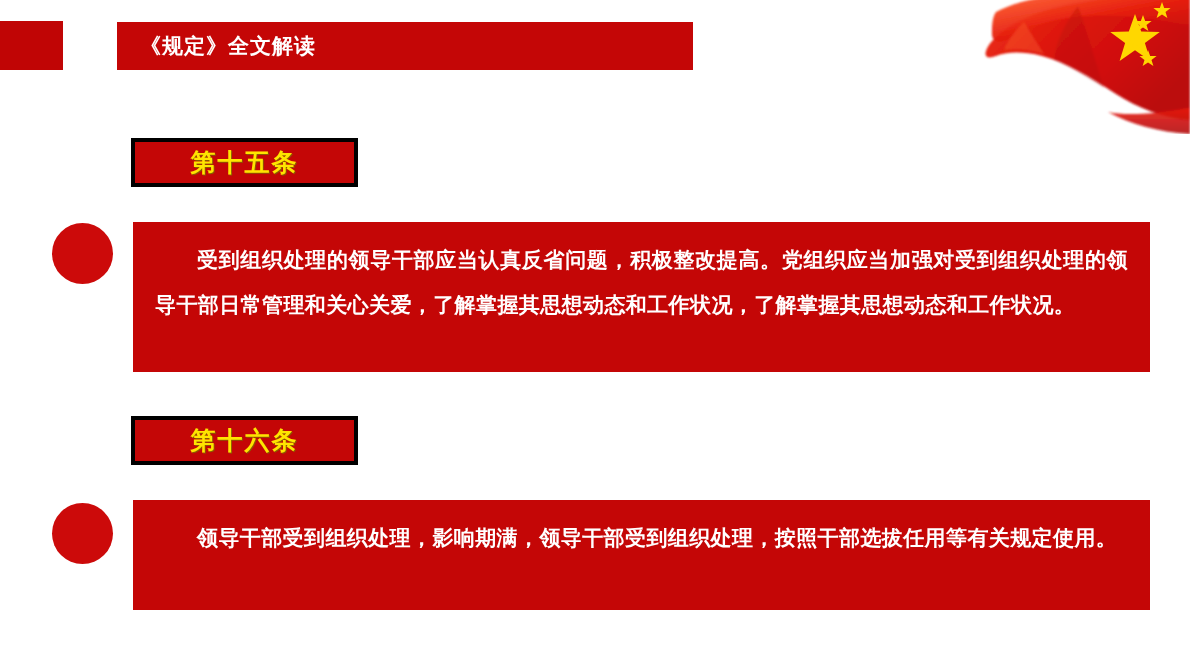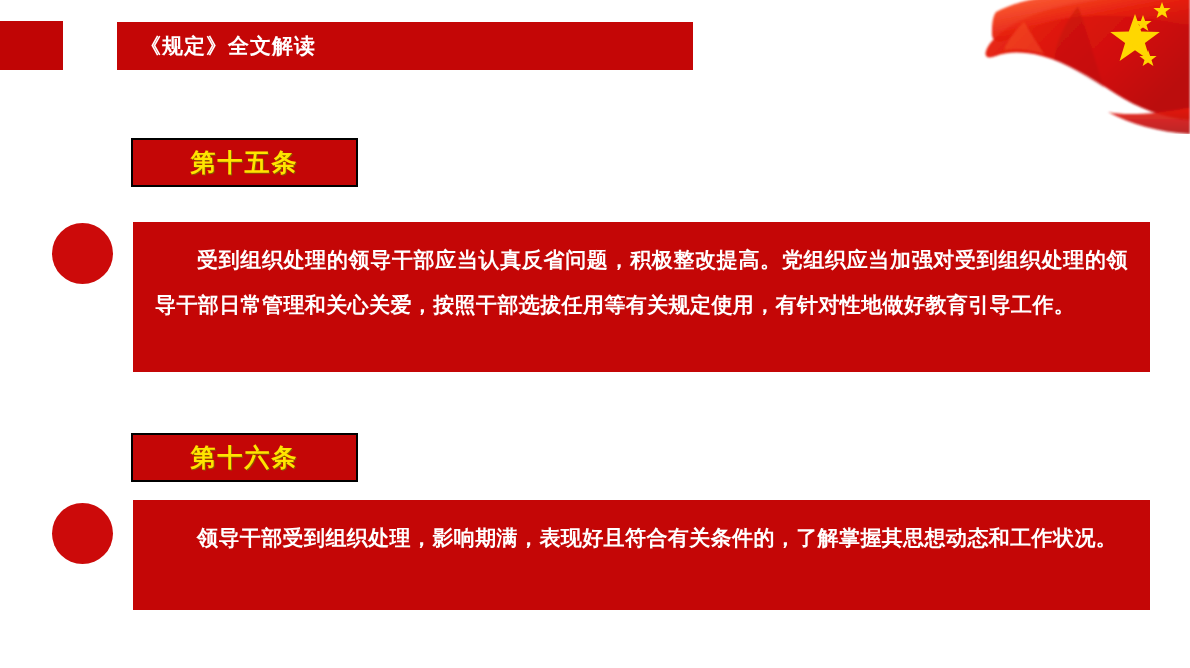--- a/index.html
+++ b/index.html
@@ -60,35 +60,35 @@
     pointer-events: none;
   }
   .flag-wrap svg { display: block; width: 232px; height: 134px; }
 
   
   .article-chip {
     position: absolute;
     width: 227px;
     height: 49px;
     background: #c40606;
-    border: 2px solid #000000;
+    border: 4px solid #000000;
     display: flex;
     align-items: center;
     justify-content: center;
   }
   .article-chip-label {
     color: #ffe400;
     font-size: 25px;
     font-weight: bold;
     letter-spacing: 2px;
     white-space: nowrap;
     text-shadow: 1px 1px 0 #8a5a00;
   }
   #chip-1 { left: 131px; top: 138px; }
-  #chip-2 { left: 131px; top: 433px; }
+  #chip-2 { left: 131px; top: 416px; }
 
   
   .bullet-dot {
     position: absolute;
     width: 61px;
     height: 61px;
     border-radius: 50%;
     background: #cc0a0a;
   }
   #dot-1 { left: 52px; top: 223px; }
@@ -184,26 +184,26 @@
     </svg>
   </div>
 
   <div class="article-chip" id="chip-1">
     <span class="article-chip-label">第十五条</span>
   </div>
 
   <div class="bullet-dot" id="dot-1"></div>
 
   <div class="text-panel" id="panel-1">
-    <p>受到组织处理的领导干部应当认真反省问题，积极整改提高。党组织应当加强对受到组织处理的领导干部日常管理和关心关爱，按照干部选拔任用等有关规定使用，有针对性地做好教育引导工作。</p>
+    <p>受到组织处理的领导干部应当认真反省问题，积极整改提高。党组织应当加强对受到组织处理的领导干部日常管理和关心关爱，了解掌握其思想动态和工作状况，了解掌握其思想动态和工作状况。</p>
   </div>
 
   <div class="article-chip" id="chip-2">
     <span class="article-chip-label">第十六条</span>
   </div>
 
   <div class="bullet-dot" id="dot-2"></div>
 
   <div class="text-panel" id="panel-2">
-    <p>领导干部受到组织处理，影响期满，表现好且符合有关条件的，了解掌握其思想动态和工作状况。</p>
+    <p>领导干部受到组织处理，影响期满，领导干部受到组织处理，按照干部选拔任用等有关规定使用。</p>
   </div>
 
 </div>
 
 </body></html>

